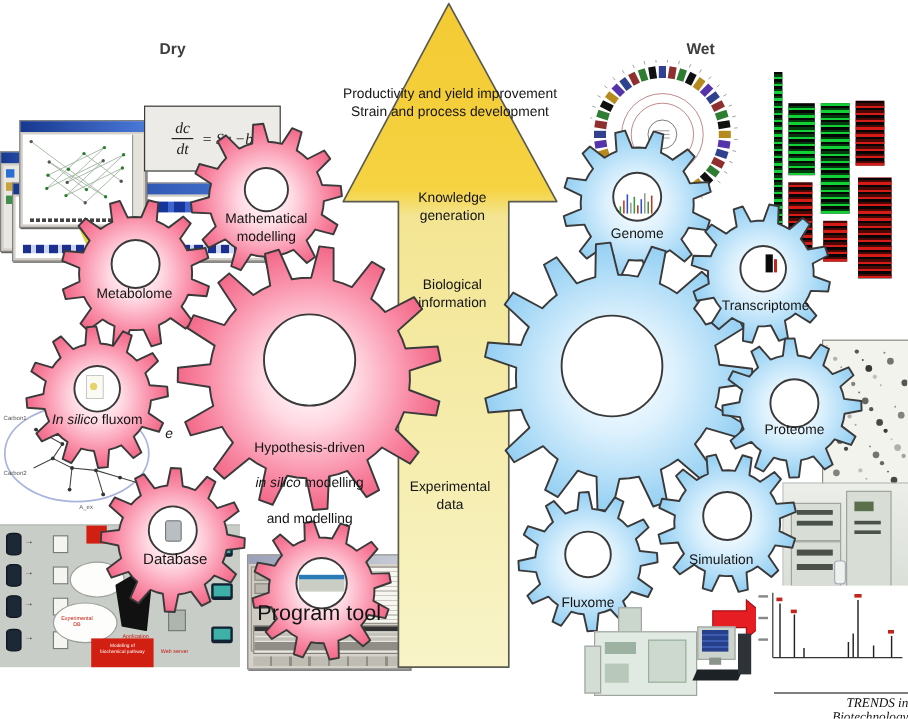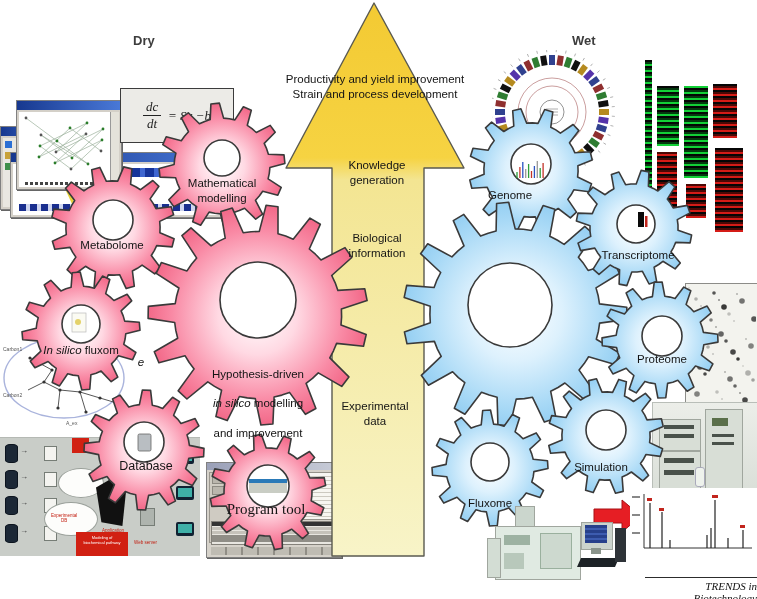--- a/index.html
+++ b/index.html
@@ -516,26 +516,26 @@
 modelling</div>
 
   <div class="glabel" style="left:375px;top:399px;">Experimental
 data</div>
   <div class="glabel" style="left:112px;top:238px;">Metabolome</div>
   <div class="glabel" style="left:81px;top:343px;white-space:nowrap;"><i>In silico</i><span> fluxom</span></div>
   <div class="glabel" style="left:141px;top:355px;font-style:italic;">e</div>
   <div class="glabel" style="left:258px;top:352px;width:150px;">
     <span>Hypothesis-driven</span><br>
     <i>in silico</i><span> modelling</span><br>
-    <span>and improvement</span>
+    <span>and modelling</span>
   </div>
   <div class="glabel" style="left:146px;top:458px;font-size:12.5px;">Database</div>
-  <div class="glabel" style="left:266px;top:500px;font-size:15px;font-family:Liberation Serif, serif;">Program tool</div>
-
-  <div class="glabel" style="left:510px;top:188px;">Genome</div>
+  <div class="glabel" style="left:266px;top:500px;font-size:18px;">Program tool</div>
+
+  <div class="glabel" style="left:531px;top:188px;">Genome</div>
   <div class="glabel" style="left:638px;top:248px;">Transcriptome</div>
   <div class="glabel" style="left:662px;top:352px;">Proteome</div>
   <div class="glabel" style="left:601px;top:460px;">Simulation</div>
   <div class="glabel" style="left:490px;top:496px;">Fluxome</div>
 
   <div id="cap-line" class="abs"></div>
   <div id="caption" class="abs">TRENDS in Biotechnology</div>
 </div>
 
 </body></html>

